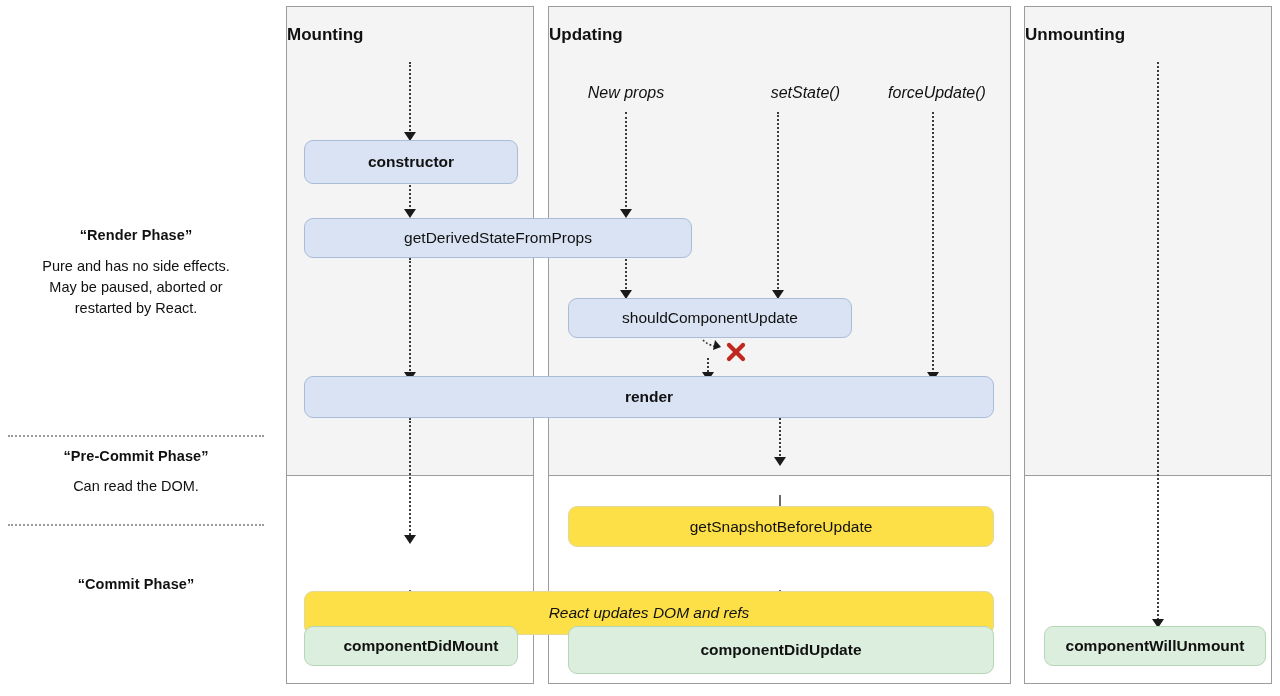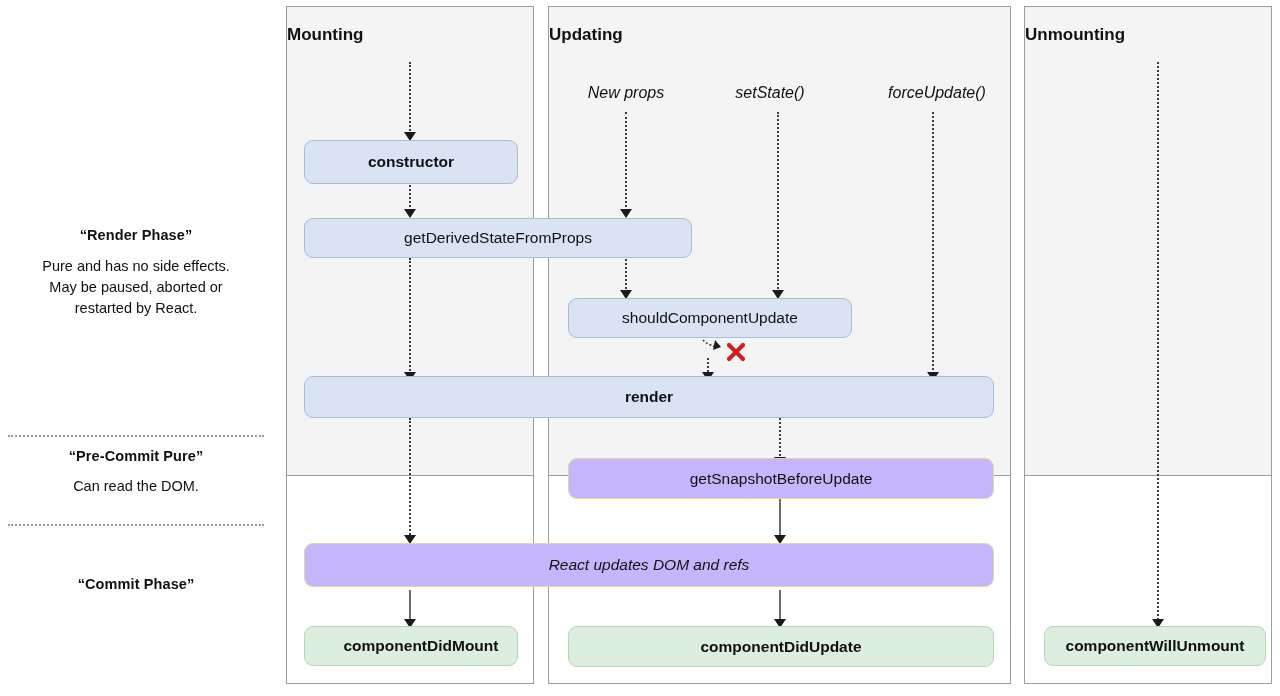--- a/index.html
+++ b/index.html
@@ -41,21 +41,21 @@
 
   
   .lbox{
     position:absolute;box-sizing:border-box;
     border-radius:9px;
     display:flex;align-items:center;justify-content:center;
     font-size:15.5px;color:#111;z-index:7;
     text-align:center;
   }
   .lbox.blue{background:#dae3f3;border:1px solid #a9bcd8;}
-  .lbox.yellow{background:#c4b5fd;border:1px solid #e3d79a;}
+  .lbox.yellow{background:#fde047;border:1px solid #e3d79a;margin-top:48px;}
   .lbox.green{background:#dceedd;border:1px solid #b6d6b8;}
   .lbox.bold{font-weight:bold;}
   .lbox.italic{font-style:italic;}
 
   
   .conn{position:absolute;z-index:5;}
   .vdot{position:absolute;width:0;border-left:2px dotted #3b3b3b;z-index:5;}
   .vsol{position:absolute;width:2px;background:#6b6b6b;z-index:5;}
   .head{
     position:absolute;width:0;height:0;z-index:6;
@@ -74,21 +74,21 @@
     <div class="legend-body">
       <div>Pure and has no side effects.</div>
       <div>May be paused, aborted or</div>
       <div>restarted by React.</div>
     </div>
   </div>
 
   <div class="dotline" style="top:435px;"></div>
 
   <div class="legend" style="top:448px;">
-    <div class="legend-title">“Pre-Commit Pure”</div>
+    <div class="legend-title">“Pre-Commit Phase”</div>
     <div class="legend-body tight">
       <div>Can read the DOM.</div>
     </div>
   </div>
 
   <div class="dotline" style="top:524px;"></div>
 
   <div class="legend" style="top:576px;">
     <div class="legend-title">“Commit Phase”</div>
   </div>
@@ -105,21 +105,21 @@
     <div class="col-title">Updating</div>
   </div>
 
   <div class="col" style="left:1024px;top:6px;width:248px;height:678px;">
     <div class="band-top" style="height:470px;"></div>
     <div class="band-bot" style="height:207px;"></div>
     <div class="col-title">Unmounting</div>
   </div>
 
   <div class="trigger" style="left:556px;top:84px;width:140px;">New props</div>
-  <div class="trigger" style="left:700px;top:84px;width:140px;">setState()</div>
+  <div class="trigger" style="left:700px;top:84px;width:140px;text-align:right;">setState()</div>
   <div class="trigger" style="left:862px;top:84px;width:150px;">forceUpdate()</div>
 
   <div class="vdot" style="left:409px;top:62px;height:72px;"></div>
   <div class="head" style="left:404px;top:132px;"></div>
 
   <div class="vdot" style="left:409px;top:178px;height:33px;"></div>
   <div class="head" style="left:404px;top:209px;"></div>
 
   <div class="vdot" style="left:625px;top:112px;height:99px;"></div>
   <div class="head" style="left:620px;top:209px;"></div>
@@ -173,17 +173,17 @@
   <div class="lbox blue" style="left:568px;top:298px;width:284px;height:40px;">shouldComponentUpdate</div>
 
   <div class="lbox blue bold" style="left:304px;top:376px;width:690px;height:42px;">render</div>
 
   <div class="lbox yellow" style="left:568px;top:458px;width:426px;height:41px;">getSnapshotBeforeUpdate</div>
 
   <div class="lbox yellow italic" style="left:304px;top:543px;width:690px;height:44px;">React updates DOM and refs</div>
 
   <div class="lbox green bold" style="left:304px;top:626px;width:214px;height:40px;padding-left:20px;">componentDidMount</div>
 
-  <div class="lbox green bold" style="left:568px;top:626px;width:426px;height:41px;">componentDidUpdate</div>
+  <div class="lbox green bold" style="left:568px;top:626px;width:426px;height:48px;">componentDidUpdate</div>
 
   <div class="lbox green bold" style="left:1044px;top:626px;width:222px;height:40px;">componentWillUnmount</div>
 
 </div>
 
 </body></html>

